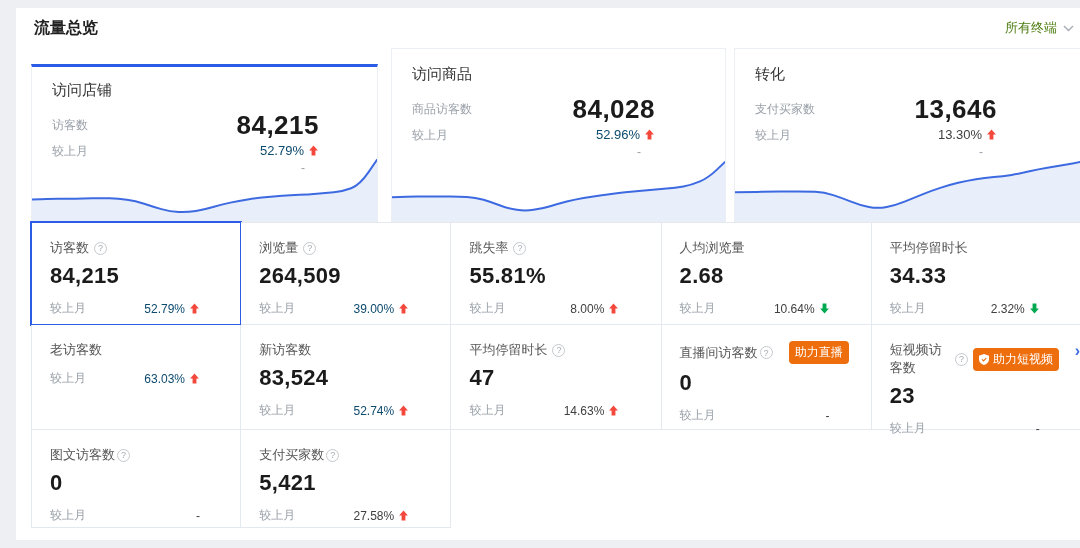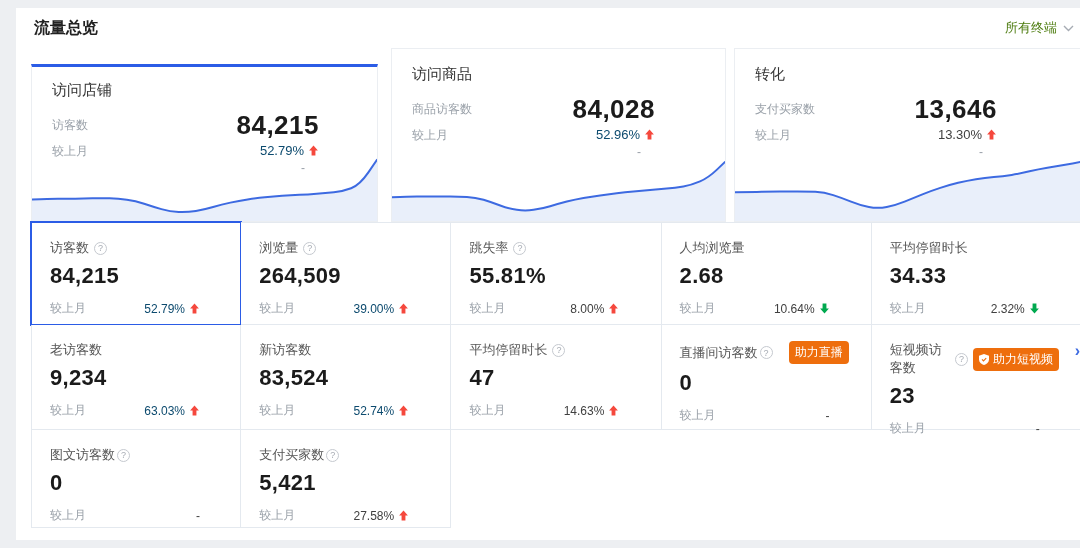--- a/index.html
+++ b/index.html
@@ -260,21 +260,20 @@
               </svg>
             </span>
         </span>
       </div>
     </div>
 
     <div class="cell c0">
       <div class="cell-head">
         <span>老访客数</span>
       </div>
-      <div class="cell-value">9,234</div>
       <div class="cell-compare">
         <span class="cmp-label">较上月</span>
         <span class="cmp-val">
           <span class="pct-red">63.03%</span>
           <span class="arr up a-red">
               <svg width="11" height="11" viewBox="0 0 12 12">
                 <path d="M6 0.5 L10.8 6 H8.1 V11.5 H3.9 V6 H1.2 Z" fill="currentColor"></path>
               </svg>
             </span>
         </span>

